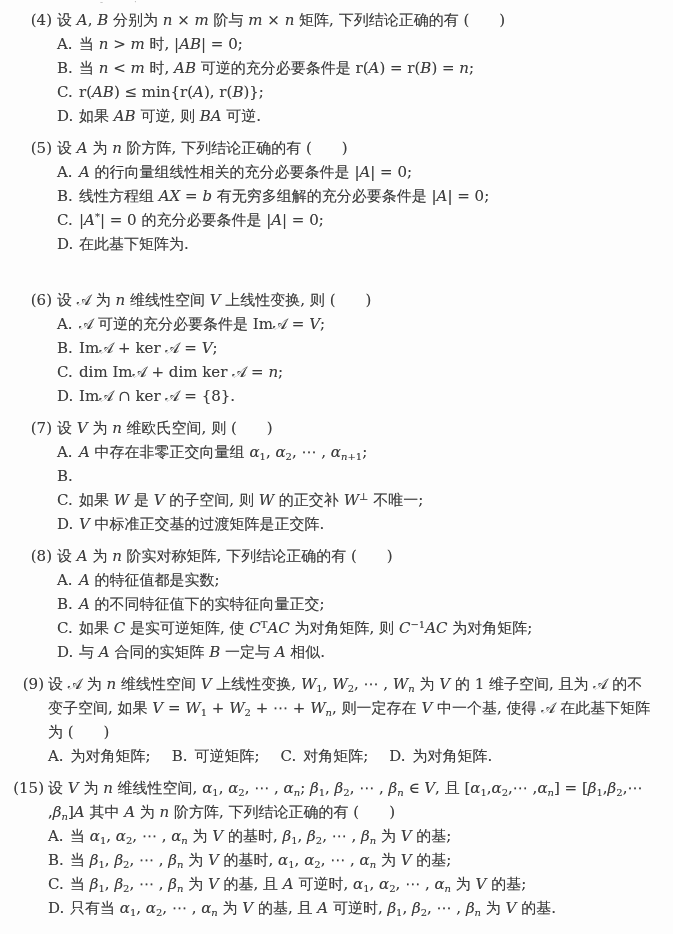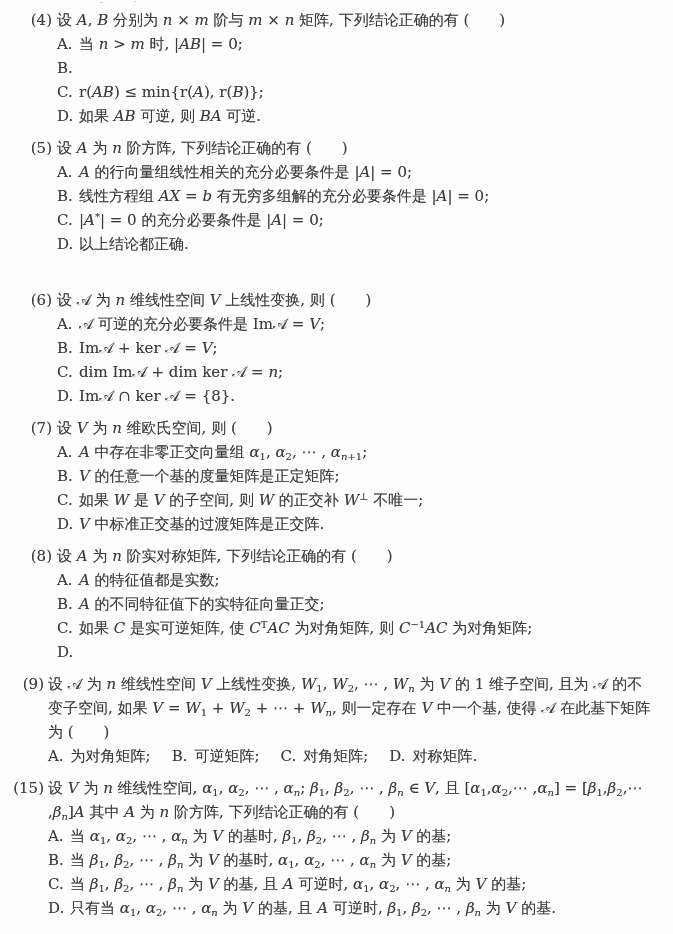--- a/index.html
+++ b/index.html
@@ -90,20 +90,21 @@
     <div class="qnum">(4)</div>
     <div class="qbody">
       <div class="stem">设 <i>A</i>, <i>B</i> 分别为 <i>n</i> × <i>m</i> 阶与 <i>m</i> × <i>n</i> 矩阵, 下列结论正确的有 (　　)</div>
       <div class="options">
             <div class="option">
     <span class="olabel">A.</span>
     <span class="otext">当 <i>n</i> &gt; <i>m</i> 时, |<i>AB</i>| = 0;</span>
   </div>
             <div class="option">
     <span class="olabel">B.</span>
+    <span class="otext">当 <i>n</i> &lt; <i>m</i> 时, <i>AB</i> 可逆的充分必要条件是 r(<i>A</i>) = r(<i>B</i>) = <i>n</i>;</span>
   </div>
             <div class="option">
     <span class="olabel">C.</span>
     <span class="otext">r(<i>AB</i>) ≤ min{r(<i>A</i>), r(<i>B</i>)};</span>
   </div>
             <div class="option">
     <span class="olabel">D.</span>
     <span class="otext">如果 <i>AB</i> 可逆, 则 <i>BA</i> 可逆.</span>
   </div>
           </div>
@@ -121,21 +122,21 @@
             <div class="option">
     <span class="olabel">B.</span>
     <span class="otext">线性方程组 <i>AX</i> = <i>b</i> 有无穷多组解的充分必要条件是 |<i>A</i>| = 0;</span>
   </div>
             <div class="option">
     <span class="olabel">C.</span>
     <span class="otext">|<i>A</i><sup>*</sup>| = 0 的充分必要条件是 |<i>A</i>| = 0;</span>
   </div>
             <div class="option">
     <span class="olabel">D.</span>
-    <span class="otext">以上结论都正确.</span>
+    <span class="otext">在此基下矩阵为.</span>
   </div>
           </div>
     </div>
   </div>
       <div class="question gap-before">
     <div class="qnum">(6)</div>
     <div class="qbody">
       <div class="stem">设 𝒜 为 <i>n</i> 维线性空间 <i>V</i> 上线性变换, 则 (　　)</div>
       <div class="options">
             <div class="option">
@@ -161,21 +162,20 @@
     <div class="qnum">(7)</div>
     <div class="qbody">
       <div class="stem">设 <i>V</i> 为 <i>n</i> 维欧氏空间, 则 (　　)</div>
       <div class="options">
             <div class="option">
     <span class="olabel">A.</span>
     <span class="otext"><i>A</i> 中存在非零正交向量组 <i>α</i><sub>1</sub>, <i>α</i><sub>2</sub>, ⋯ , <i>α</i><sub><i>n</i>+1</sub>;</span>
   </div>
             <div class="option">
     <span class="olabel">B.</span>
-    <span class="otext"><i>V</i> 的任意一个基的度量矩阵是正定矩阵;</span>
   </div>
             <div class="option">
     <span class="olabel">C.</span>
     <span class="otext">如果 <i>W</i> 是 <i>V</i> 的子空间, 则 <i>W</i> 的正交补 <i>W</i><sup>⊥</sup> 不唯一;</span>
   </div>
             <div class="option">
     <span class="olabel">D.</span>
     <span class="otext"><i>V</i> 中标准正交基的过渡矩阵是正交阵.</span>
   </div>
           </div>
@@ -193,20 +193,21 @@
             <div class="option">
     <span class="olabel">B.</span>
     <span class="otext"><i>A</i> 的不同特征值下的实特征向量正交;</span>
   </div>
             <div class="option">
     <span class="olabel">C.</span>
     <span class="otext">如果 <i>C</i> 是实可逆矩阵, 使 <i>C</i><sup>T</sup><i>AC</i> 为对角矩阵, 则 <i>C</i><sup>−1</sup><i>AC</i> 为对角矩阵;</span>
   </div>
             <div class="option">
     <span class="olabel">D.</span>
+    <span class="otext">与 <i>A</i> 合同的实矩阵 <i>B</i> 一定与 <i>A</i> 相似.</span>
   </div>
           </div>
     </div>
   </div>
       <div class="question compact">
     <div class="qnum">(9)</div>
     <div class="qbody">
       <div class="stem">设 𝒜 为 <i>n</i> 维线性空间 <i>V</i> 上线性变换, <i>W</i><sub>1</sub>, <i>W</i><sub>2</sub>, ⋯ , <i>W</i><sub><i>n</i></sub> 为 <i>V</i> 的 1 维子空间, 且为 𝒜 的不变子空间, 如果 <i>V</i> = <i>W</i><sub>1</sub> + <i>W</i><sub>2</sub> + ⋯ + <i>W</i><sub><i>n</i></sub>, 则一定存在 <i>V</i> 中一个基, 使得 𝒜 在此基下矩阵为 (　　)</div>
       <div class="options inline">
             <div class="option">
@@ -216,21 +217,21 @@
             <div class="option">
     <span class="olabel">B.</span>
     <span class="otext">可逆矩阵;</span>
   </div>
             <div class="option">
     <span class="olabel">C.</span>
     <span class="otext">对角矩阵;</span>
   </div>
             <div class="option">
     <span class="olabel">D.</span>
-    <span class="otext">对称矩阵.</span>
+    <span class="otext">为对角矩阵.</span>
   </div>
           </div>
     </div>
   </div>
       <div class="question compact">
     <div class="qnum">(15)</div>
     <div class="qbody">
       <div class="stem">设 <i>V</i> 为 <i>n</i> 维线性空间, <i>α</i><sub>1</sub>, <i>α</i><sub>2</sub>, ⋯ , <i>α</i><sub><i>n</i></sub>; <i>β</i><sub>1</sub>, <i>β</i><sub>2</sub>, ⋯ , <i>β</i><sub><i>n</i></sub> ∈ <i>V</i>, 且 [<i>α</i><sub>1</sub>,<i>α</i><sub>2</sub>,⋯ ,<i>α</i><sub><i>n</i></sub>] = [<i>β</i><sub>1</sub>,<i>β</i><sub>2</sub>,⋯ ,<i>β</i><sub><i>n</i></sub>]<i>A</i> 其中 <i>A</i> 为 <i>n</i> 阶方阵, 下列结论正确的有 (　　)</div>
       <div class="options">
             <div class="option">

